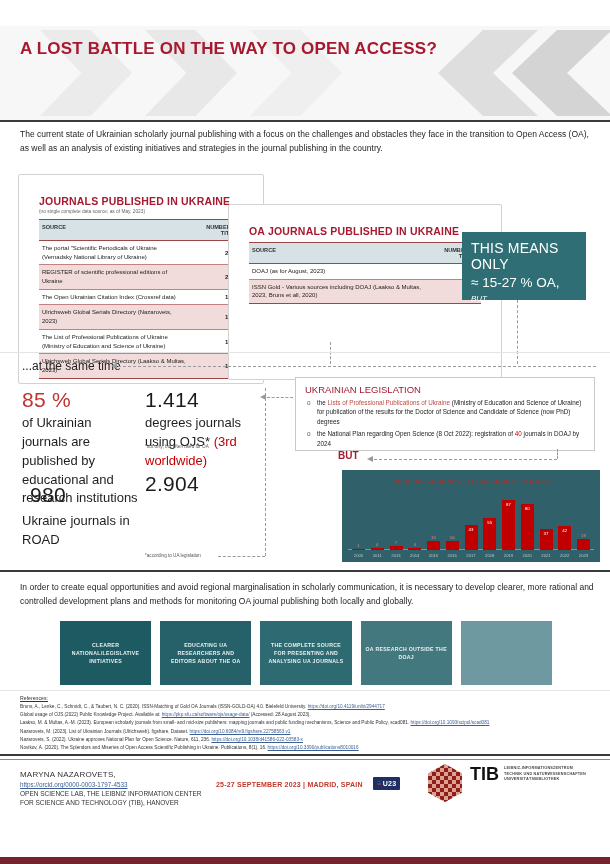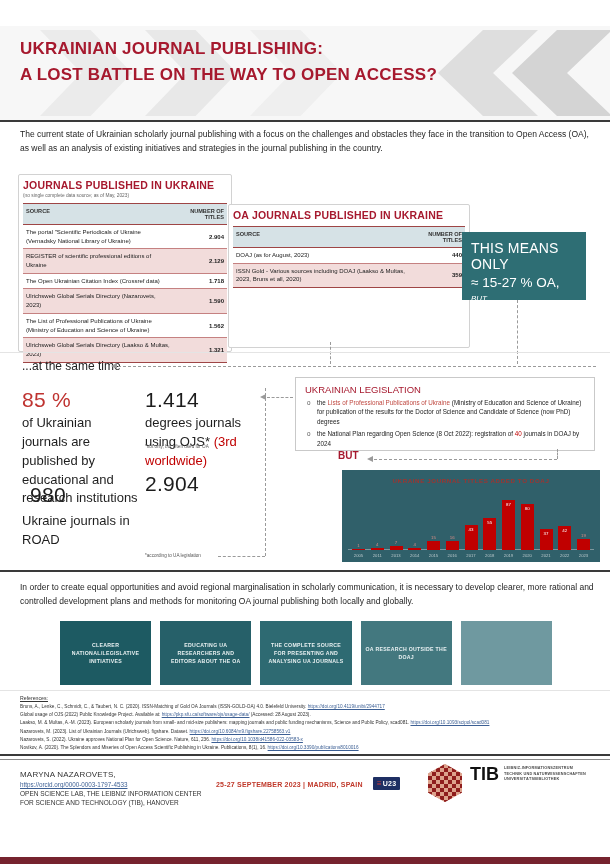--- a/index.html
+++ b/index.html
@@ -11,21 +11,21 @@
   .band{position:absolute;left:0;top:26px;width:610px;height:94px;background:#f7f7f7;}
   .chev{position:absolute;top:4px;height:86px;width:92px;}
   .chev.r{clip-path:polygon(0 0,55% 0,100% 50%,55% 100%,0 100%,45% 50%);}
   .chev.l{clip-path:polygon(100% 0,45% 0,0 50%,45% 100%,100% 100%,55% 50%);}
   .title{position:absolute;left:20px;top:36px;font-size:17px;line-height:26px;
     font-weight:bold;color:#a6192e;letter-spacing:.2px;}
   .hr-dark{position:absolute;left:0;width:610px;background:#3a3a3a;}
   .intro{position:absolute;left:20px;top:128px;width:572px;font-size:8.5px;line-height:1.6;color:#1e1e1e;}
 
   
-  .card{position:absolute;background:#fff;border:1px solid #d2d2d2;border-radius:2px;padding:4px;}
+  .card{position:absolute;background:#fff;border:1px solid #d2d2d2;border-radius:2px;padding:20px;}
   .card-title{font-size:10.5px;font-weight:bold;color:#a6192e;letter-spacing:.2px;}
   .card-sub{font-size:4.8px;color:#666;margin-top:2px;}
   .ttable{margin-top:5px;border-top:1.5px solid #9e4545;border-bottom:1.5px solid #9e4545;}
   .thead{display:flex;background:#d6e2e6;border-bottom:1px solid #9e4545;}
   .th{font-size:5.6px;font-weight:bold;color:#333;padding:4px 3px;}
   .th.src{flex:1;text-align:left;}
   .th.num{width:46px;text-align:right;}
   .trow{display:flex;border-bottom:1px solid #c58181;background:#fff;}
   .trow:last-child{border-bottom:none;}
   .trow.alt{background:#f2dcdb;}
@@ -115,21 +115,20 @@
 <div class="poster">
 
   <div class="band">
     <div class="chev r" style="left:40px;background:#ebebeb;"></div>
     <div class="chev r" style="left:145px;background:#e8e8e8;"></div>
     <div class="chev r" style="left:250px;background:#efefef;"></div>
     <div class="chev l" style="left:438px;width:100px;background:#dedede;"></div>
     <div class="chev l" style="left:512px;width:100px;background:#d4d4d4;"></div>
   </div>
   <div class="title">
-    <div>UKRAINIAN JOURNAL PUBLISHING:</div>
     <div>A LOST BATTLE ON THE WAY TO OPEN ACCESS?</div>
   </div>
   <div class="hr-dark" style="top:120px;height:2px;"></div>
 
   <div class="intro">The current state of Ukrainian scholarly journal publishing with a focus on the challenges and obstacles they face in the transition to Open Access (OA), as well as an analysis of existing initiatives and strategies in the journal publishing in the country.</div>
 
   <div class="card" style="left:18px;top:174px;width:204px;height:168px;">
     <div class="card-title">JOURNALS PUBLISHED IN UKRAINE</div>
     <div class="card-sub">(no single complete data source; as of May, 2023)</div>
     <div class="ttable">

